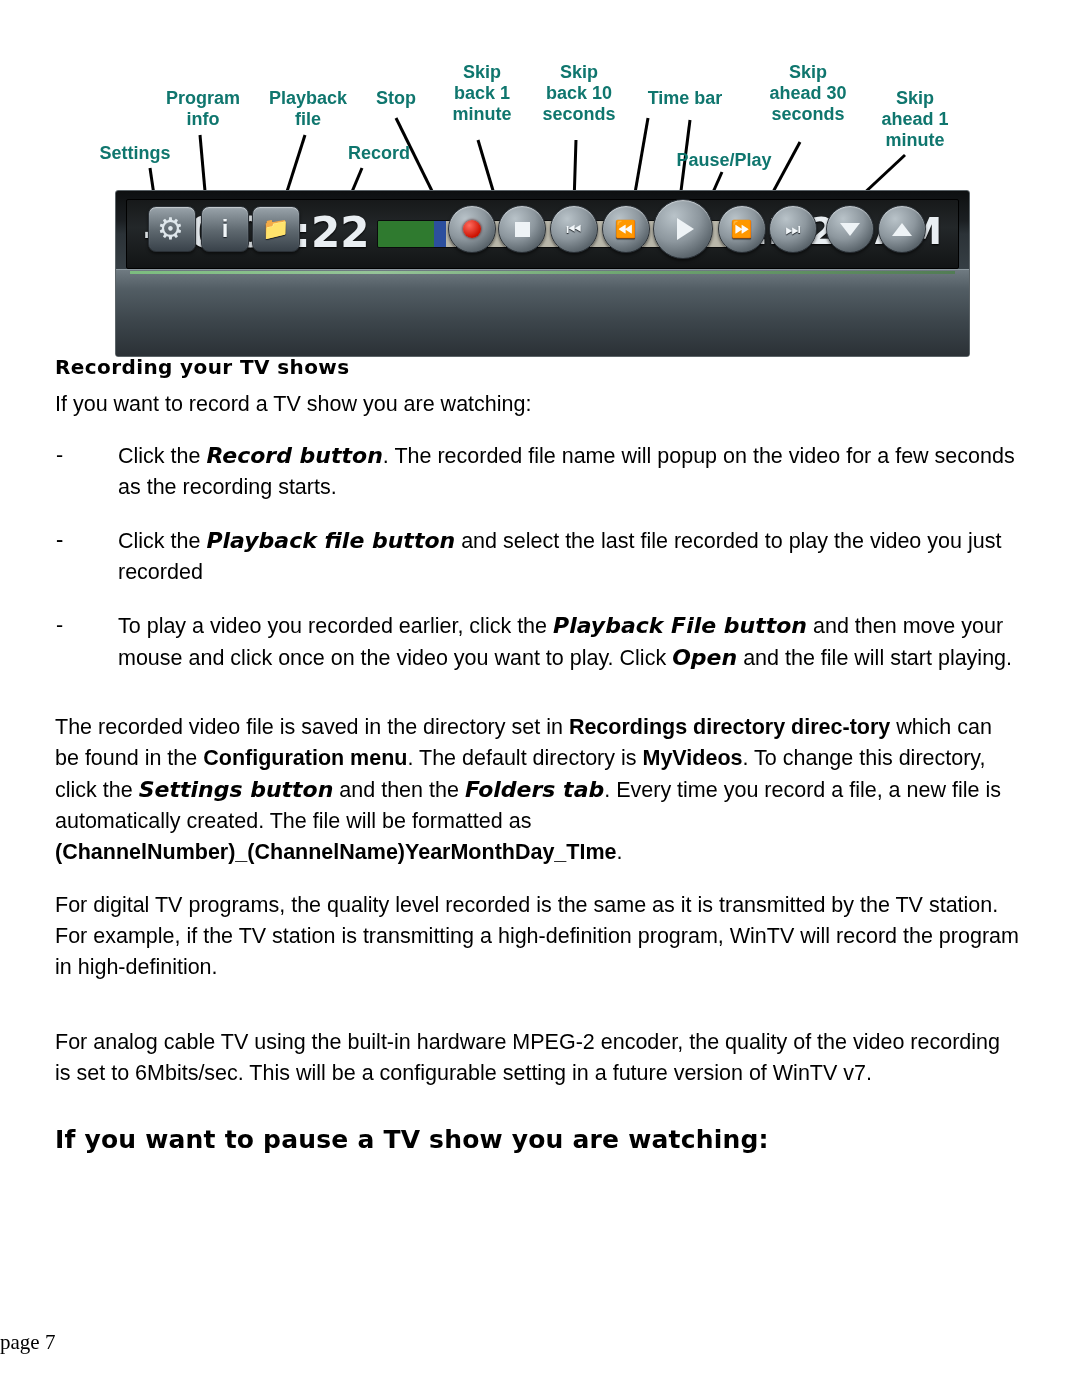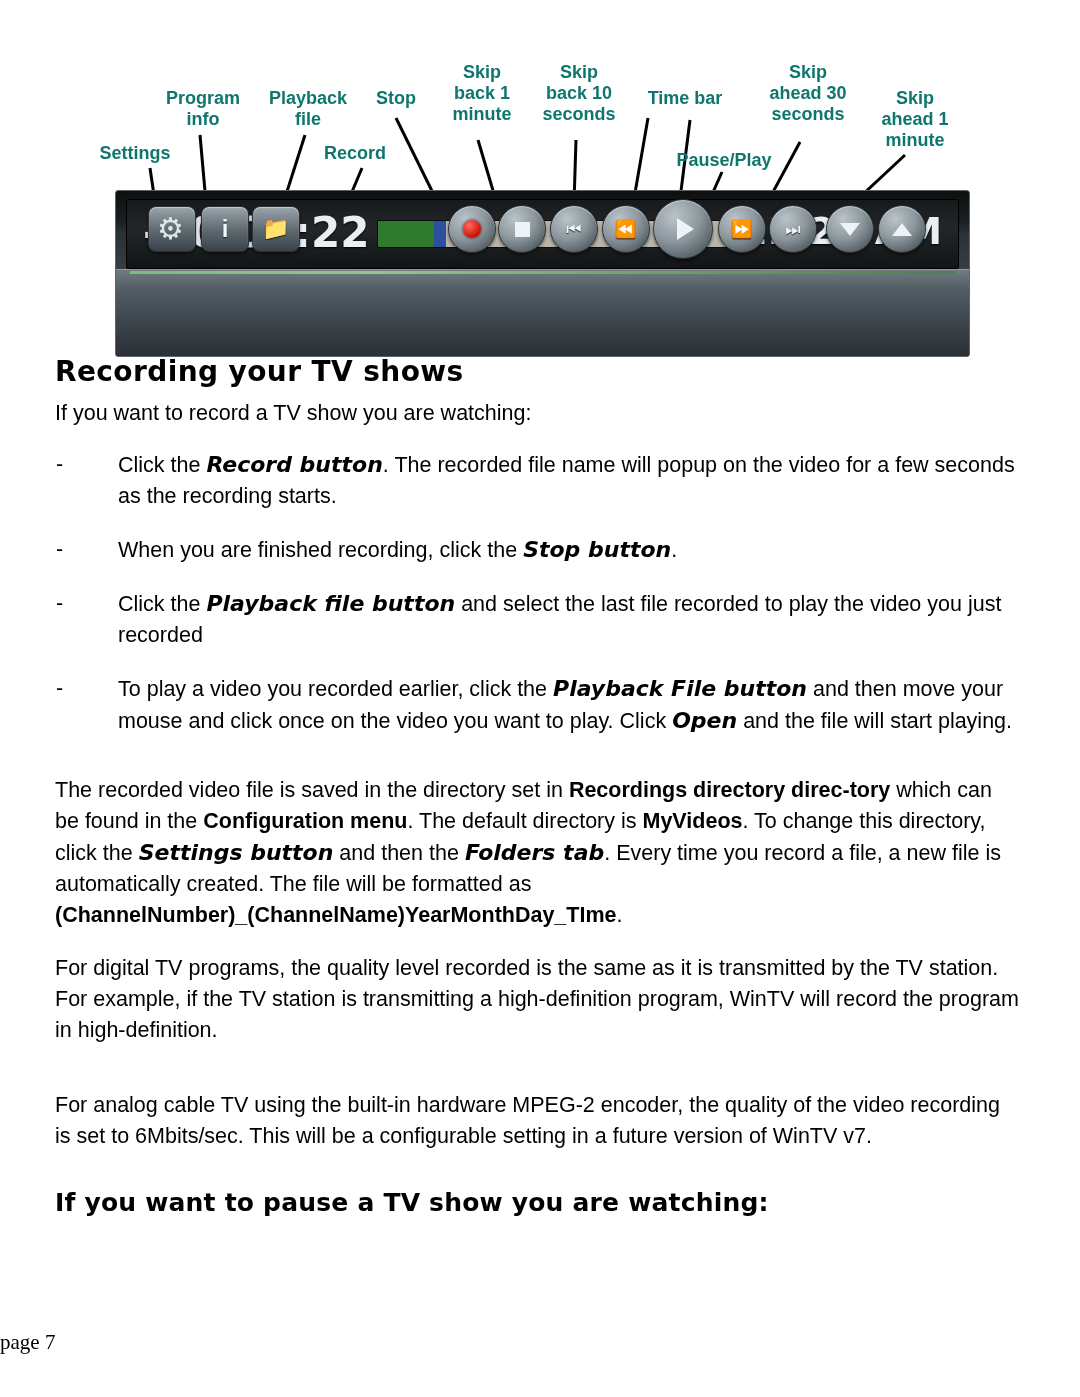--- a/index.html
+++ b/index.html
@@ -180,21 +180,21 @@
 
   
   .content {
     position: absolute;
     left: 0; top: 355px;
     width: 1080px;
   }
   h2.heading {
     margin: 0 5px 10px 55px;
     font-family: "DejaVu Sans", sans-serif;
-    font-size: 28px;
+    font-size: 20px;
     font-weight: bold;
     letter-spacing: 0.4px;
   }
   h2.heading2 {
     margin: 36px 0 0 55px;
     font-family: "DejaVu Sans", sans-serif;
     font-size: 25px;
     font-weight: bold;
     letter-spacing: 0.2px;
   }
@@ -272,21 +272,21 @@
       <polygon points="732,278 723,262 739,262"></polygon>
       <polygon points="784,278 775,263 791,261"></polygon>
     </g>
   </svg>
 
   <div class="callout" style="left:85px; top:143px; width:100px;">Settings</div>
   <div class="callout" style="left:157px; top:88px; width:92px;">Program
 info</div>
   <div class="callout" style="left:259px; top:88px; width:98px;">Playback
 file</div>
-  <div class="callout" style="left:312px; top:143px; width:86px;">Record</div>
+  <div class="callout" style="left:336px; top:143px; width:86px;">Record</div>
   <div class="callout" style="left:364px; top:88px; width:64px;">Stop</div>
   <div class="callout" style="left:442px; top:62px; width:80px;">Skip
 back 1
 minute</div>
   <div class="callout" style="left:530px; top:62px; width:98px;">Skip
 back 10
 seconds</div>
   <div class="callout" style="left:635px; top:88px; width:100px;">Time bar</div>
   <div class="callout" style="left:660px; top:150px; width:128px;">Pause/Play</div>
   <div class="callout" style="left:757px; top:62px; width:102px;">Skip
@@ -354,21 +354,20 @@
   <h2 class="heading">Recording your TV shows</h2>
   <p class="para">If you want to record a TV show you are watching:</p>
 
   <ul class="bullets">
     <li>
       <span class="dash">-</span>
       <span><span>Click the </span><span class="ital-bold">Record button</span><span>. The recorded file name will popup on the video for a few seconds as the recording starts.</span></span>
     </li>
     <li>
       <span class="dash">-</span>
-      <span><span>When you are finished recording, click the </span><span class="ital-bold">Stop button</span><span>.</span></span>
     </li>
     <li>
       <span class="dash">-</span>
       <span><span>Click the </span><span class="ital-bold">Playback file button</span><span> and select the last file recorded to play the video you just recorded</span></span>
     </li>
     <li>
       <span class="dash">-</span>
       <span><span>To play a video you recorded earlier, click the </span><span class="ital-bold">Playback File button</span><span> and then move your mouse and click once on the video you want to play. Click </span><span class="ital-bold">Open</span><span> and the file will start playing.</span></span>
     </li>
   </ul>

